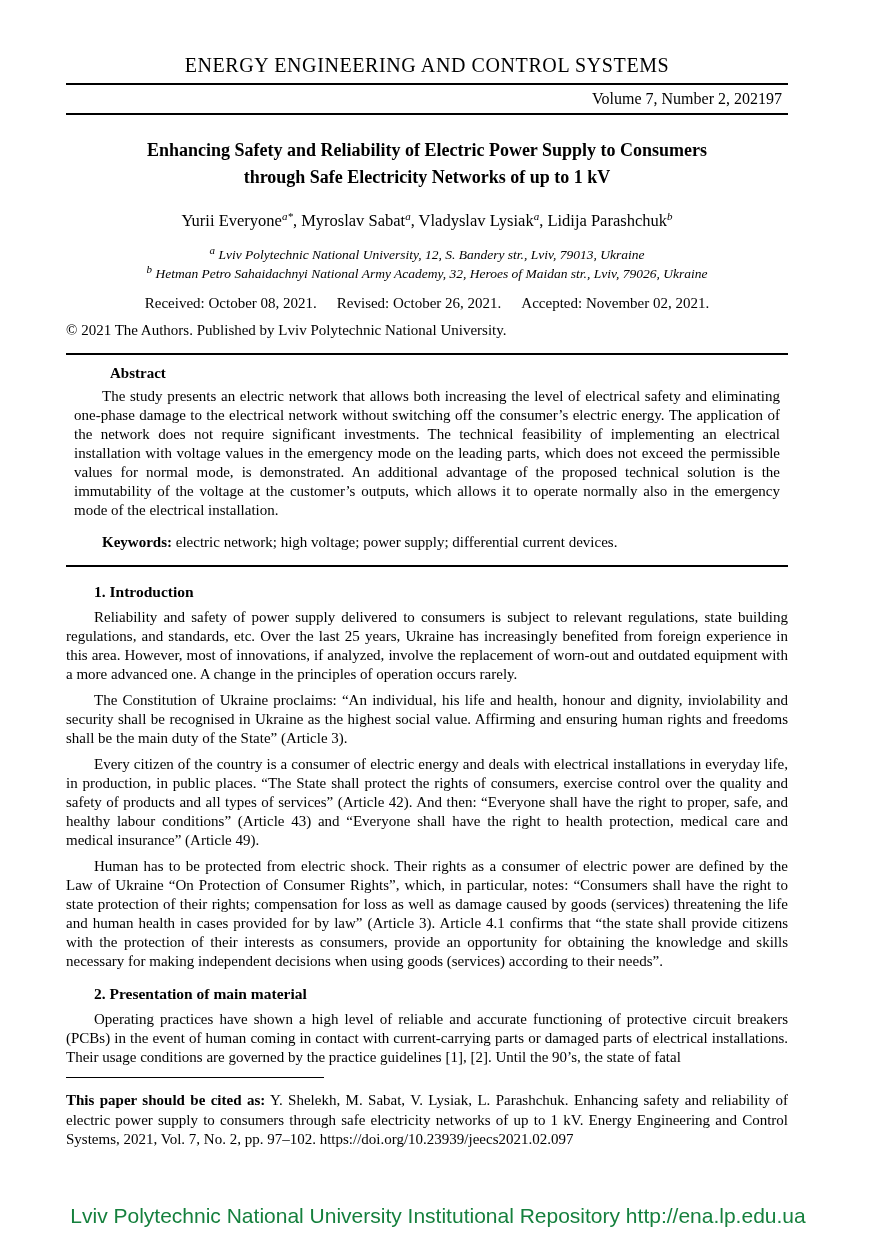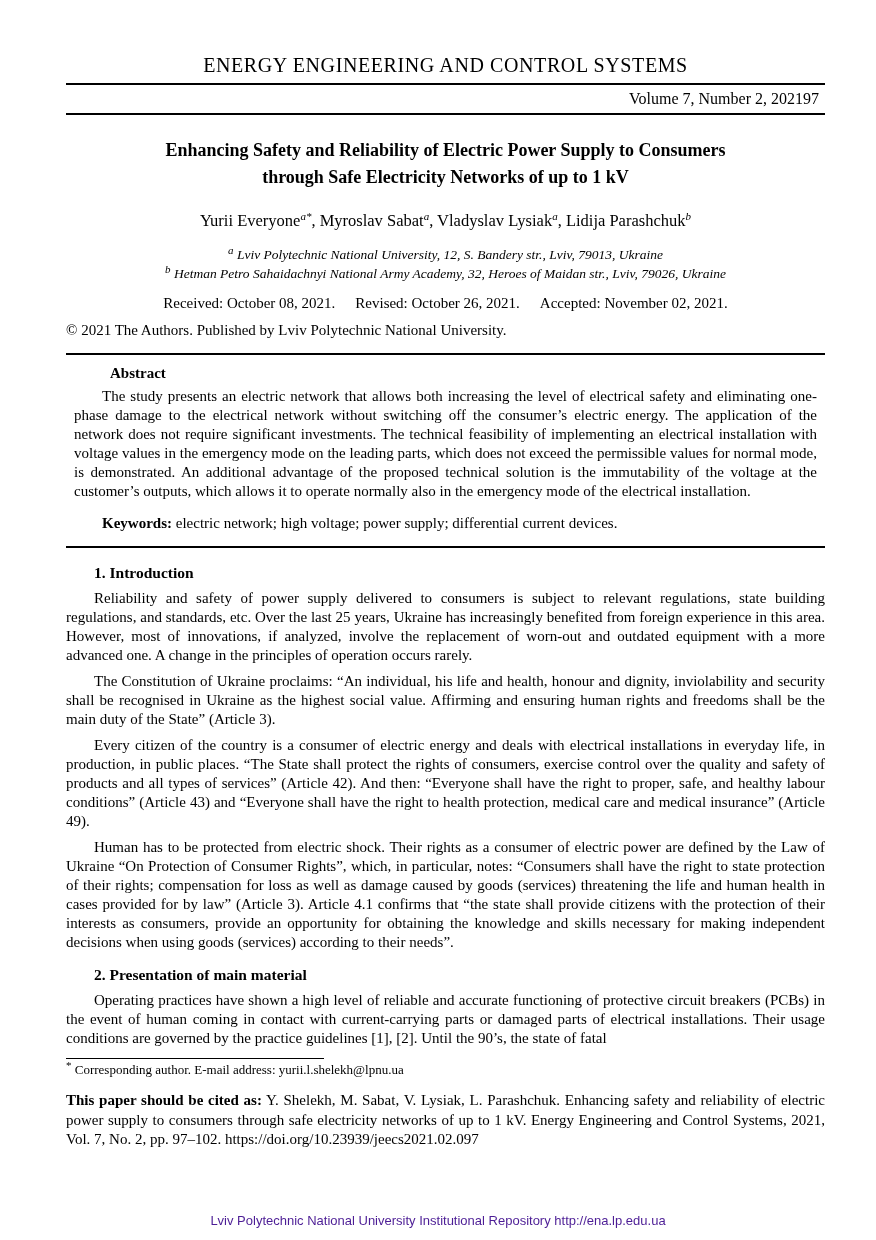--- a/index.html
+++ b/index.html
@@ -4,21 +4,21 @@
 <style>
   html, body { margin: 0; padding: 0; background: #ffffff; }
   body {
     width: 876px; height: 1240px;
     font-family: "Liberation Serif", serif;
     color: #000;
   }
   .page {
     box-sizing: border-box;
     width: 876px; height: 1240px;
-    padding: 54px 51px 0 66px;
+    padding: 54px 88px 0 66px;
     position: relative;
     overflow: hidden;
   }
   .journal-title {
     text-align: center;
     font-size: 20px;
     font-weight: normal;
     letter-spacing: 0.6px;
     margin: 0 0 6px 0;
   }
@@ -63,21 +63,21 @@
   .footnote { font-size: 13px; margin-top: 3px; }
   .citation {
     font-size: 15px; line-height: 19.5px; text-align: justify;
     margin-top: 13px;
   }
   .citation b { font-weight: bold; }
   .repo-footer {
     position: absolute; left: 0; bottom: 12px; width: 876px;
     text-align: center;
     font-family: "Liberation Sans", sans-serif;
-    font-size: 13px; color: #4c1d95;
+    font-size: 21px; color: #15803d;
   }
 </style>
 </head>
 <body>
 
 <div class="page">
 
   <h1 class="journal-title">ENERGY ENGINEERING AND CONTROL SYSTEMS</h1>
   <hr class="rule">
   <div class="vol-row">
@@ -118,19 +118,18 @@
   <div class="section-heading first">1. Introduction</div>
   <p class="body-par">Reliability and safety of power supply delivered to consumers is subject to relevant regulations, state building regulations, and standards, etc. Over the last 25 years, Ukraine has increasingly benefited from foreign experience in this area. However, most of innovations, if analyzed, involve the replacement of worn-out and outdated equipment with a more advanced one. A change in the principles of operation occurs rarely.</p>
   <p class="body-par">The Constitution of Ukraine proclaims: “An individual, his life and health, honour and dignity, inviolability and security shall be recognised in Ukraine as the highest social value. Affirming and ensuring human rights and freedoms shall be the main duty of the State” (Article 3).</p>
   <p class="body-par">Every citizen of the country is a consumer of electric energy and deals with electrical installations in everyday life, in production, in public places. “The State shall protect the rights of consumers, exercise control over the quality and safety of products and all types of services” (Article 42). And then: “Everyone shall have the right to proper, safe, and healthy labour conditions” (Article 43) and “Everyone shall have the right to health protection, medical care and medical insurance” (Article 49).</p>
   <p class="body-par">Human has to be protected from electric shock. Their rights as a consumer of electric power are defined by the Law of Ukraine “On Protection of Consumer Rights”, which, in particular, notes: “Consumers shall have the right to state protection of their rights; compensation for loss as well as damage caused by goods (services) threatening the life and human health in cases provided for by law” (Article 3). Article 4.1 confirms that “the state shall provide citizens with the protection of their interests as consumers, provide an opportunity for obtaining the knowledge and skills necessary for making independent decisions when using goods (services) according to their needs”.</p>
 
   <div class="section-heading">2. Presentation of main material</div>
   <p class="body-par">Operating practices have shown a high level of reliable and accurate functioning of protective circuit breakers (PCBs) in the event of human coming in contact with current-carrying parts or damaged parts of electrical installations. Their usage conditions are governed by the practice guidelines [1], [2]. Until the 90’s, the state of fatal</p>
 
   <hr class="footnote-rule">
-  <div class="footnote"><sup>*</sup><span> Corresponding author. E-mail address: yurii.l.shelekh@lpnu.ua</span></div>
 
   <p class="citation"><b>This paper should be cited as:</b><span> Y. Shelekh, M. Sabat, V. Lysiak, L. Parashchuk. Enhancing safety and reliability of electric power supply to consumers through safe electricity networks of up to 1 kV. Energy Engineering and Control Systems, 2021, Vol. 7, No. 2, pp. 97–102. https://doi.org/10.23939/jeecs2021.02.097</span></p>
 
   <div class="repo-footer">Lviv Polytechnic National University Institutional Repository http://ena.lp.edu.ua</div>
 
 </div>
 
 </body></html>

